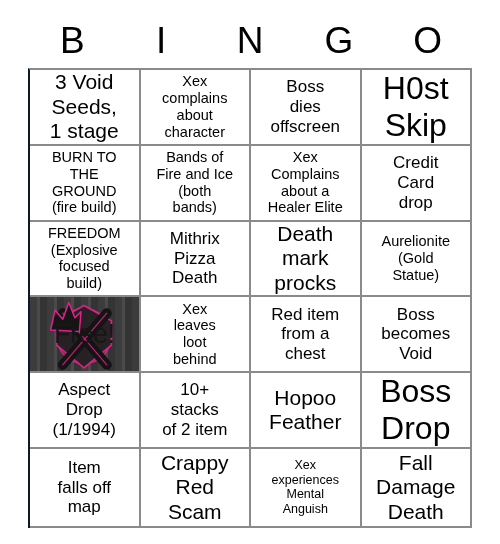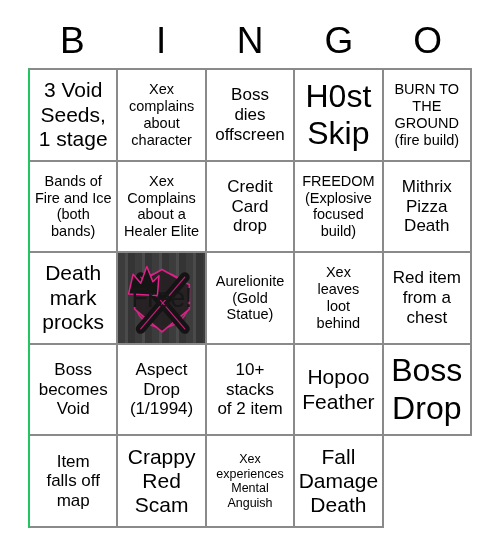--- a/index.html
+++ b/index.html
@@ -46,24 +46,24 @@
   }
 
   
   .grid {
     position: absolute;
     left: 28px;
     top: 68px;
     width: 444px;
     height: 460px;
     display: grid;
-    grid-template-columns: repeat(5, 1fr);
+    grid-template-columns: repeat(4, 1fr);
     grid-template-rows: repeat(5, 1fr);
     border-top: 2px solid #8a8a8a;
-    border-left: 2px solid #22c55e;
+    border-left: 2px solid #0f172a;
     box-sizing: border-box;
     background: #ffffff;
   }
   .cell {
     border-right: 2px solid #8a8a8a;
     border-bottom: 2px solid #8a8a8a;
     box-sizing: border-box;
     display: flex;
     align-items: center;
     justify-content: center;
@@ -192,42 +192,42 @@
       </div>
       <div class="cell sz-md">
         <span class="cell-text">Mithrix
 Pizza
 Death</span>
       </div>
       <div class="cell sz-lg">
         <span class="cell-text">Death
 mark
 procks</span>
+      </div>
+      <div class="cell sz-sm">
+        <span class="cell-text">Aurelionite
+(Gold
+Statue)</span>
       </div>
       <div class="cell sz-lg free">
         <div class="free-art">
           <div class="free-stripes"></div>
           <svg class="free-emblem" viewBox="0 0 100 100">
             <circle cx="50" cy="50" r="36" fill="none" stroke="#e0218a" stroke-width="2" opacity="0.9"></circle>
             <path d="M50 10 L86 30 L86 62 L50 92 L14 62 L14 30 Z" fill="#262023" stroke="#e0218a" stroke-width="2.2" stroke-linejoin="round" stroke-linecap="round" opacity="0.95"></path>
             <path d="M22 20 L80 88" fill="none" stroke="#141414" stroke-width="13" stroke-linejoin="round" stroke-linecap="round" opacity="1"></path>
             <path d="M80 20 L22 88" fill="none" stroke="#141414" stroke-width="13" stroke-linejoin="round" stroke-linecap="round" opacity="1"></path>
             <path d="M22 20 L80 88" fill="none" stroke="#e0218a" stroke-width="1.6" stroke-linejoin="round" stroke-linecap="round" opacity="0.85"></path>
             <path d="M80 20 L22 88" fill="none" stroke="#e0218a" stroke-width="1.6" stroke-linejoin="round" stroke-linecap="round" opacity="0.85"></path>
             <path d="M6 42 L12 16 L22 28 L30 6 L38 26 L46 18 L44 44 Z" fill="#151515" stroke="#e0218a" stroke-width="2" stroke-linejoin="round" stroke-linecap="round" opacity="1"></path>
           </svg>
         </div>
         <div class="free-label">Free!</div>
       </div>
       <div class="cell sz-sm">
-        <span class="cell-text">Aurelionite
-(Gold
-Statue)</span>
-      </div>
-      <div class="cell sz-sm">
         <span class="cell-text">Xex
 leaves
 loot
 behind</span>
       </div>
       <div class="cell sz-md">
         <span class="cell-text">Red item
 from a
 chest</span>
       </div>

